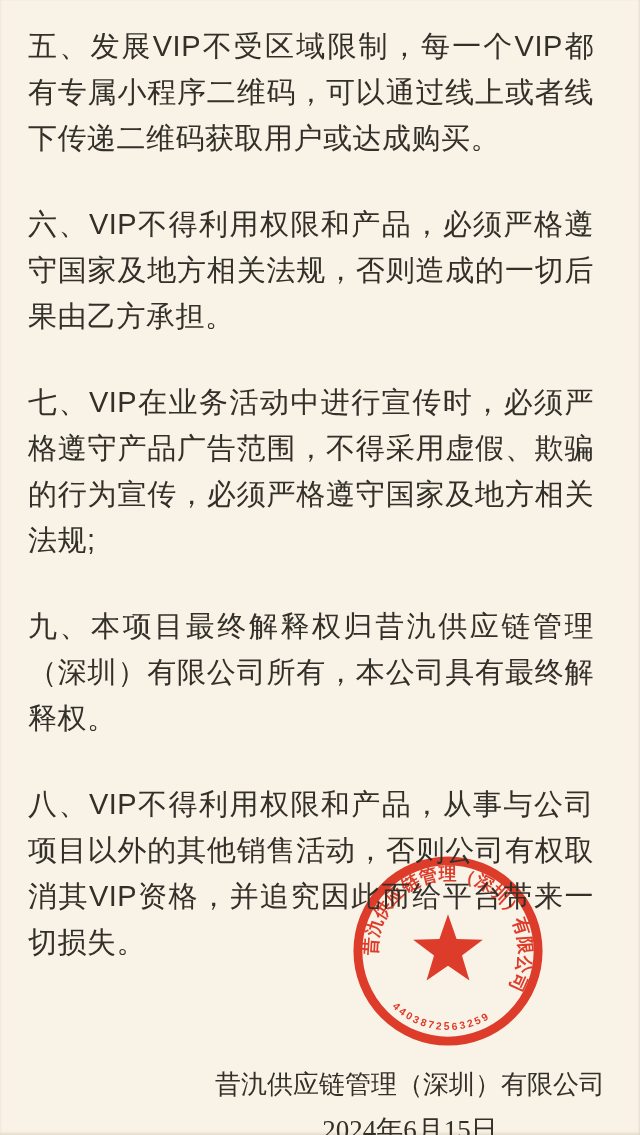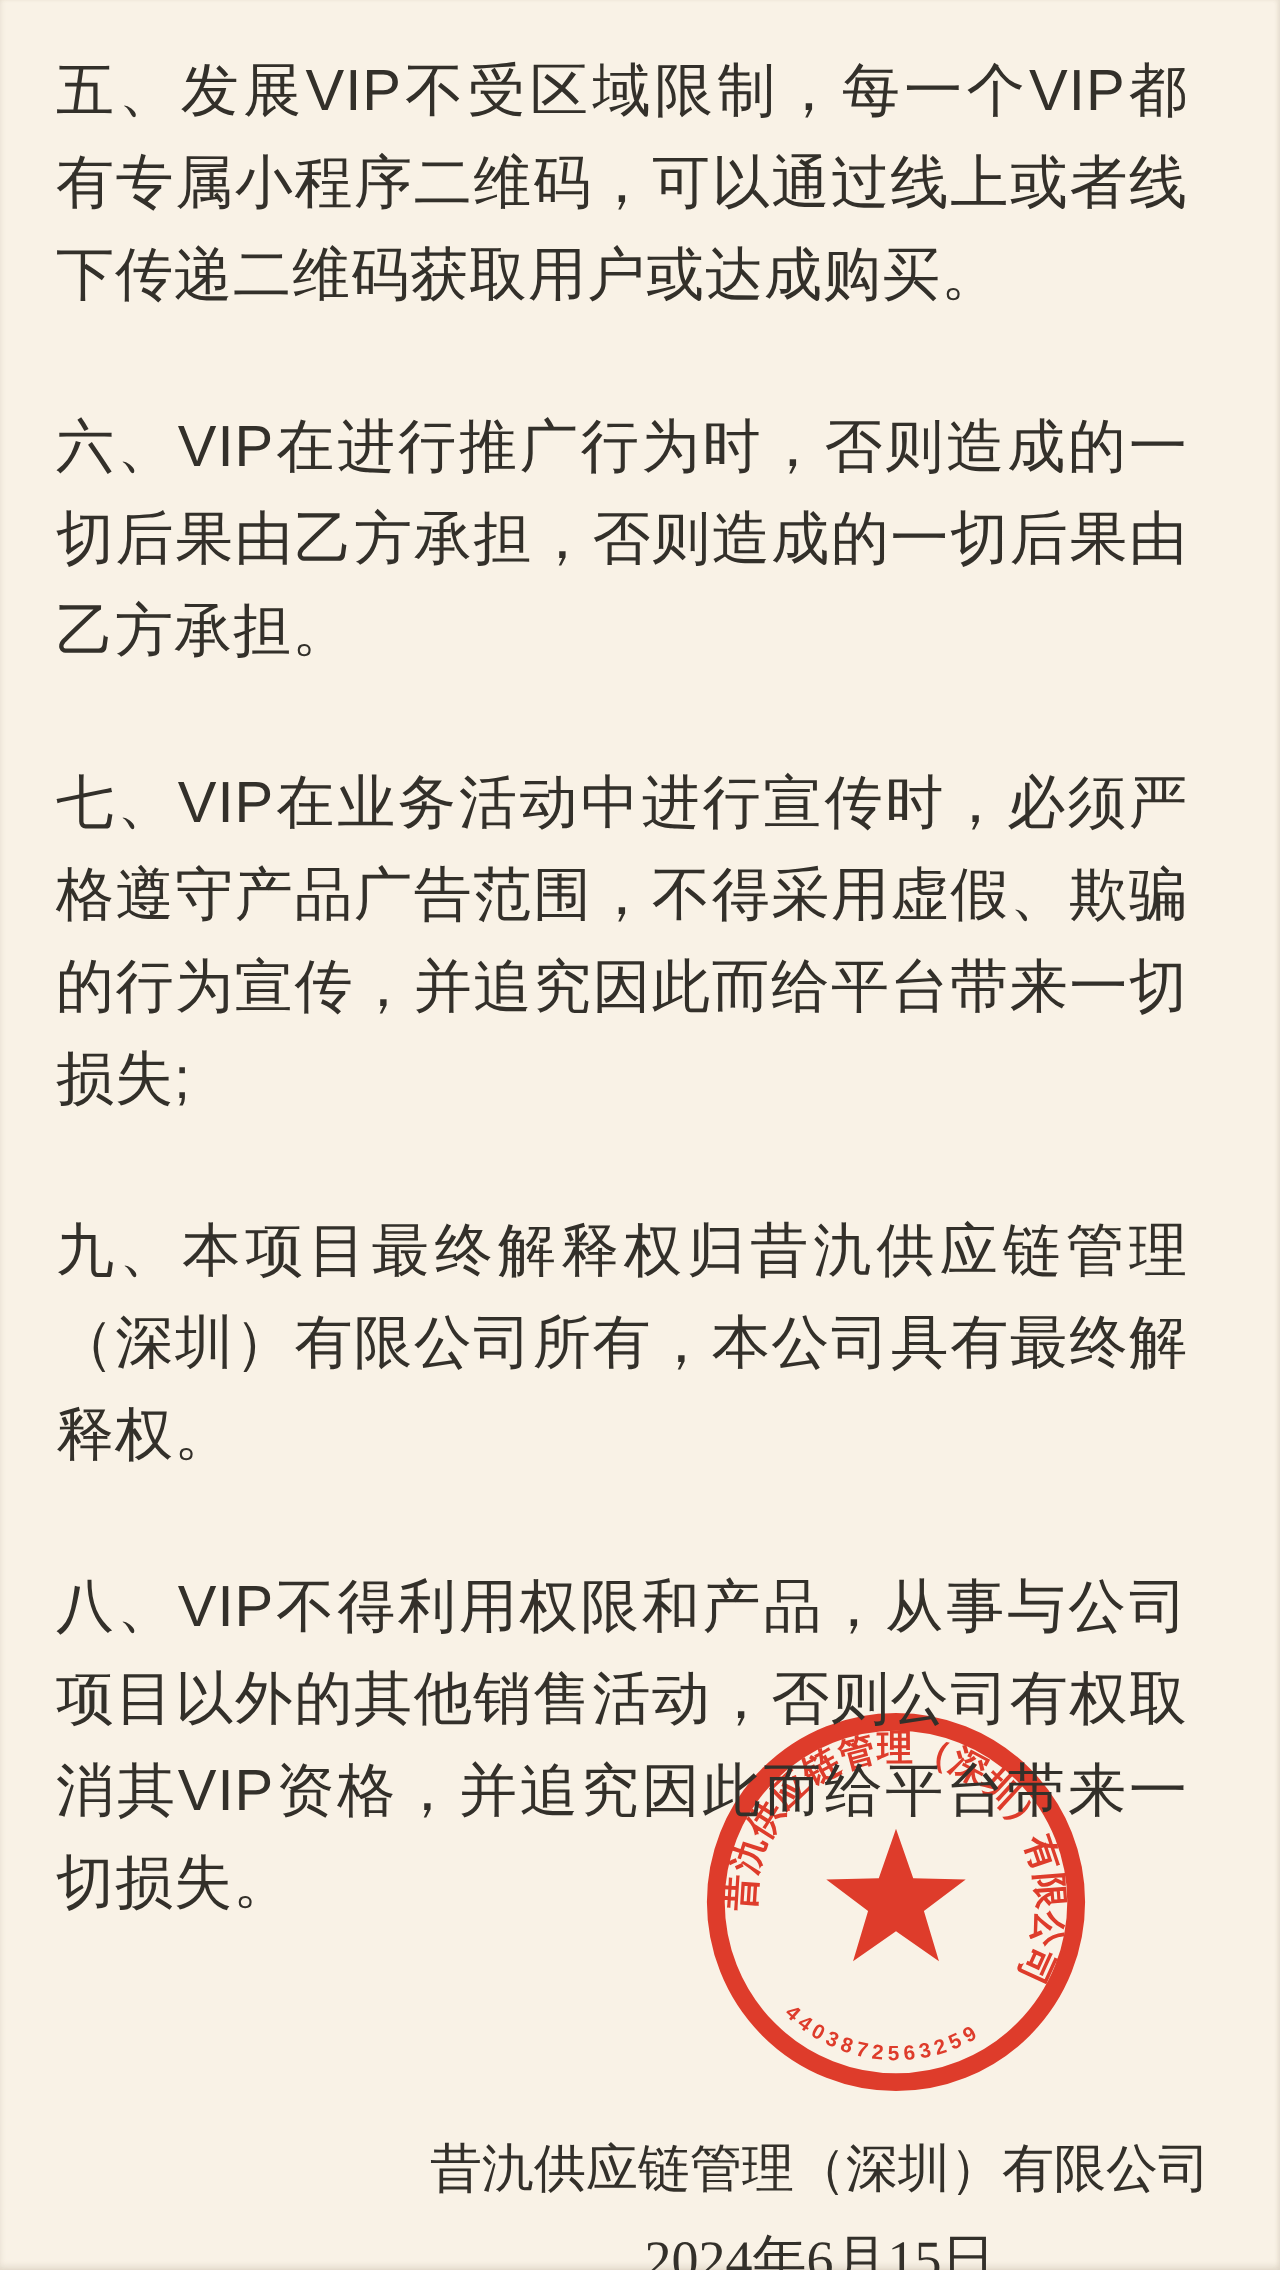--- a/index.html
+++ b/index.html
@@ -73,22 +73,22 @@
     </g>
     <g transform="rotate(6 100 100)">
       <text font-size="10.5" font-weight="bold" fill="#e2301f" letter-spacing="2.5" font-family="'Liberation Sans','DejaVu Sans',sans-serif">
         <textPath href="#sealBottomArc" startOffset="50%" text-anchor="middle">4403872563259</textPath>
       </text>
     </g>
   </svg>
 
   <div class="content">
     <p class="para">五、发展VIP不受区域限制，每一个VIP都有专属小程序二维码，可以通过线上或者线下传递二维码获取用户或达成购买。</p>
-    <p class="para">六、VIP在进行推广行为时，否则造成的一切后果由乙方承担，否则造成的一切后果由乙方承担。</p>
-    <p class="para">七、VIP在业务活动中进行宣传时，必须严格遵守产品广告范围，不得采用虚假、欺骗的行为宣传，并追究因此而给平台带来一切损失;</p>
+    <p class="para">六、VIP不得利用权限和产品，必须严格遵守国家及地方相关法规，否则造成的一切后果由乙方承担。</p>
+    <p class="para">七、VIP在业务活动中进行宣传时，必须严格遵守产品广告范围，不得采用虚假、欺骗的行为宣传，必须严格遵守国家及地方相关法规;</p>
     <p class="para">九、本项目最终解释权归昔氿供应链管理（深圳）有限公司所有，本公司具有最终解释权。</p>
     <p class="para">八、VIP不得利用权限和产品，从事与公司项目以外的其他销售活动，否则公司有权取消其VIP资格，并追究因此而给平台带来一切损失。</p>
 
     <div class="signature">
       <div class="sig-company">昔氿供应链管理（深圳）有限公司</div>
       <div class="sig-date">2024年6月15日</div>
     </div>
   </div>
 
 </div>

